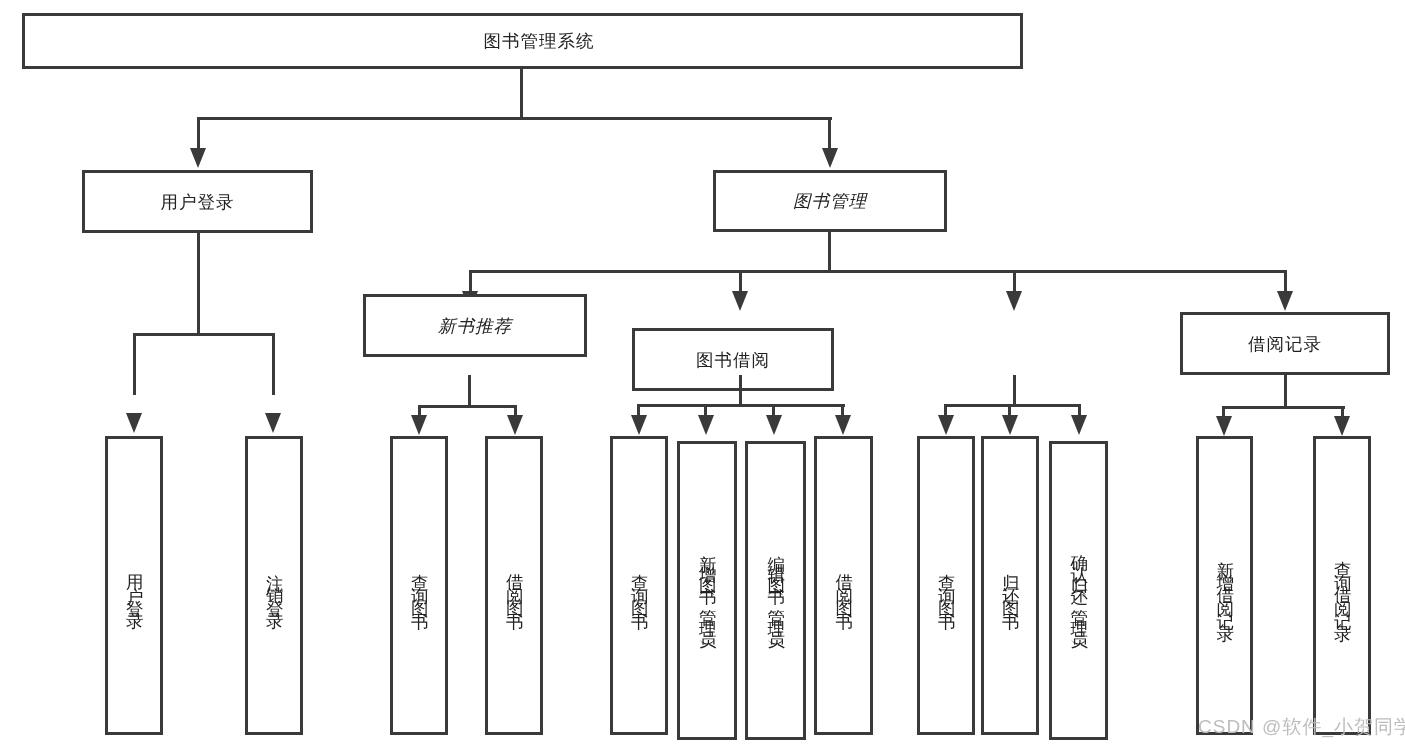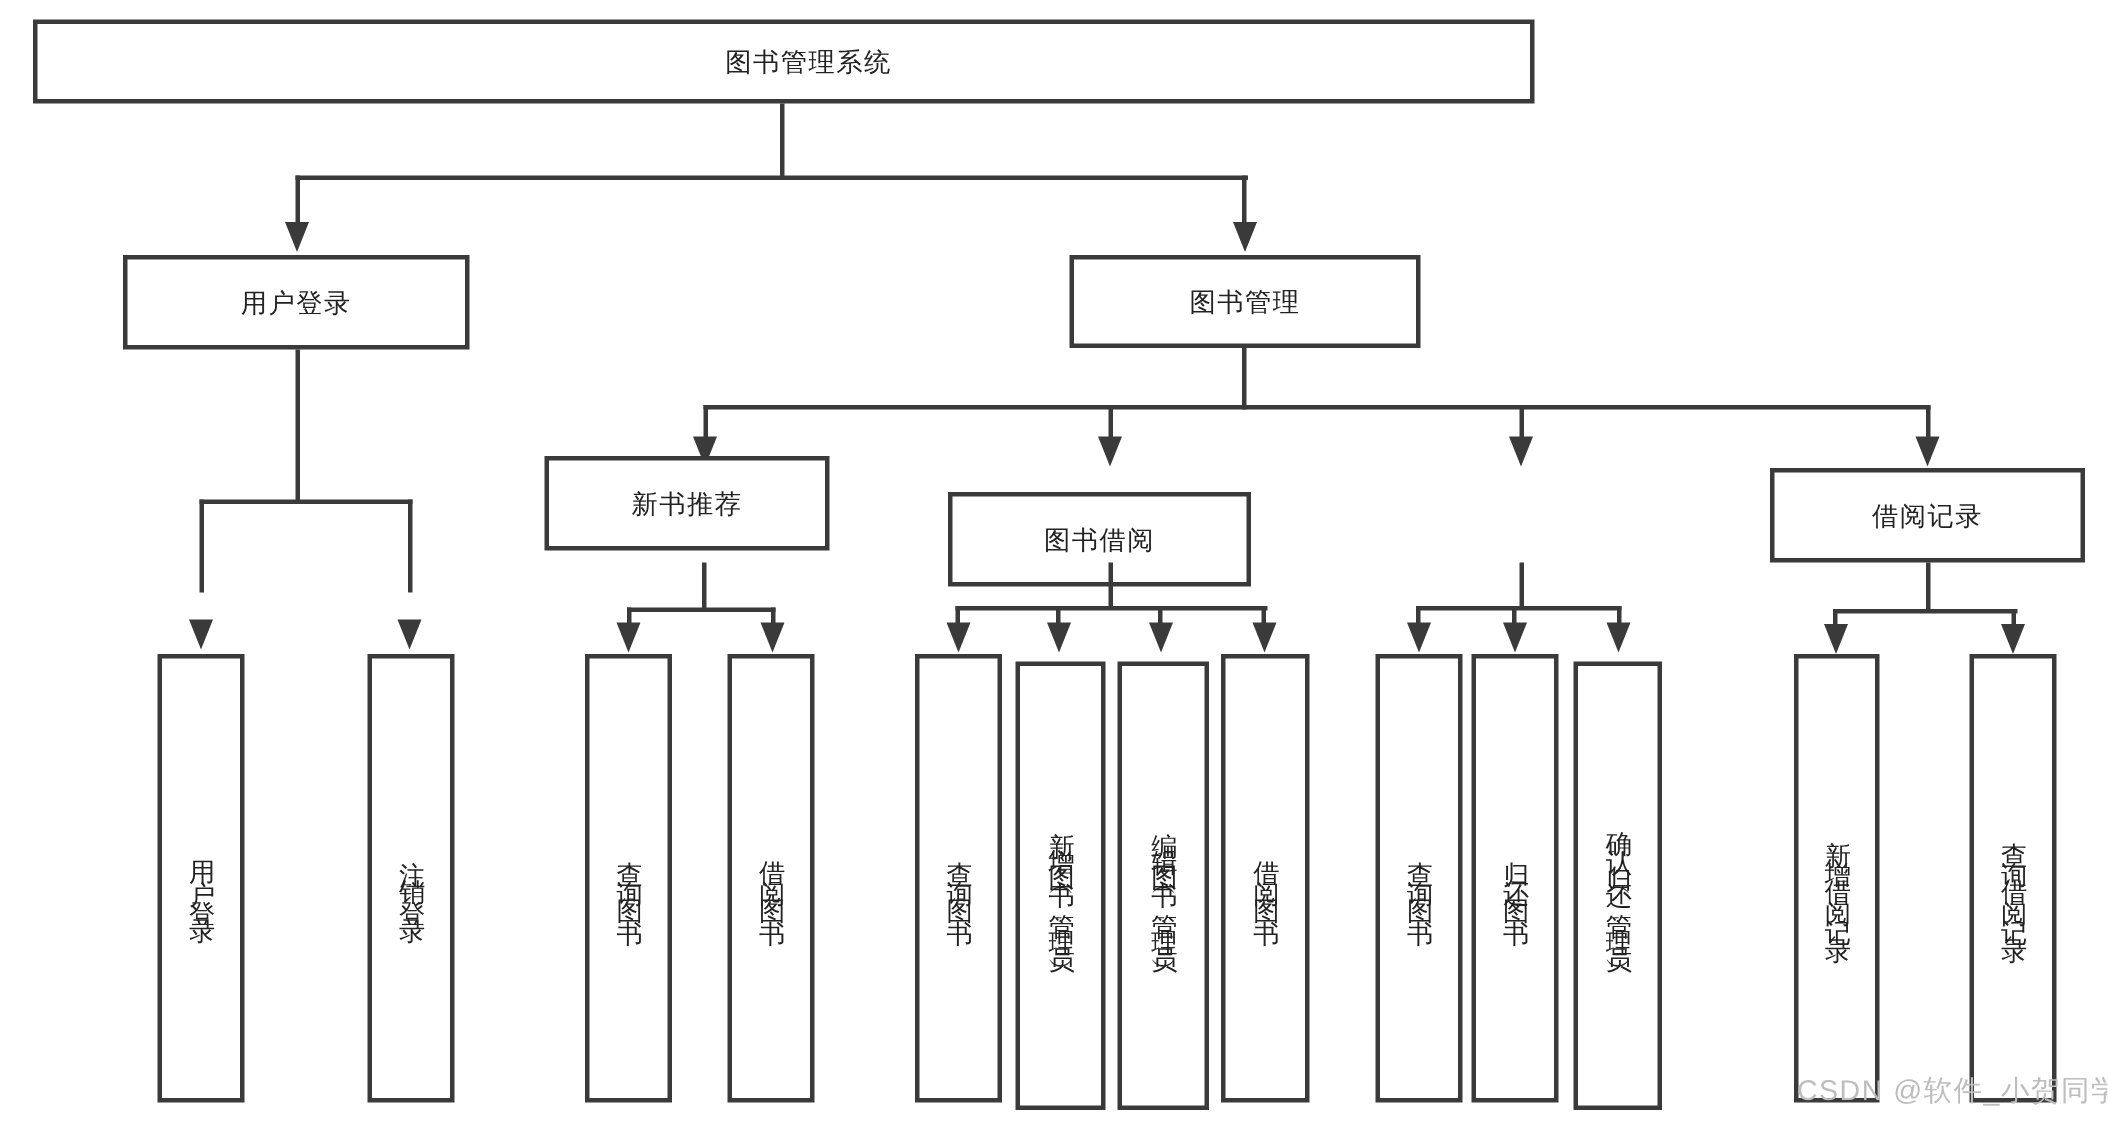--- a/index.html
+++ b/index.html
@@ -33,22 +33,22 @@
   .arrow{
     position:absolute;width:0;height:0;
     border-left:8px solid transparent;
     border-right:8px solid transparent;
     border-top:20px solid #3a3a3a;
   }
 
   
   .b-root {left:22px;  top:13px;  width:1001px;height:56px;padding-left:33px;}
   .b-login{left:82px;  top:170px; width:231px; height:63px;}
-  .b-mgmt {left:713px; top:170px; width:234px; height:62px;}
-  .b-nb   {left:363px; top:304px; width:190px; height:63px;}
+  .b-mgmt {left:713px; top:170px; width:234px; height:62px;font-style:italic;}
+  .b-nb   {left:363px; top:294px; width:224px; height:63px;font-style:italic;}
   .b-bb   {left:632px; top:328px; width:202px; height:63px;}
   .b-cb   {left:906px; top:312px; width:217px; height:63px;}
   .b-br   {left:1180px;top:312px; width:210px; height:63px;}
 
   .b-l-login  {left:105px; top:436px;width:58px;height:299px;}
   .b-l-logout {left:245px; top:436px;width:58px;height:299px;}
   .b-nb-query {left:390px; top:436px;width:58px;height:299px;}
   .b-nb-borrow{left:485px; top:436px;width:58px;height:299px;}
   .b-bb-query {left:610px; top:436px;width:58px;height:299px;}
   .b-bb-add   {left:677px; top:441px;width:60px;height:299px;}

